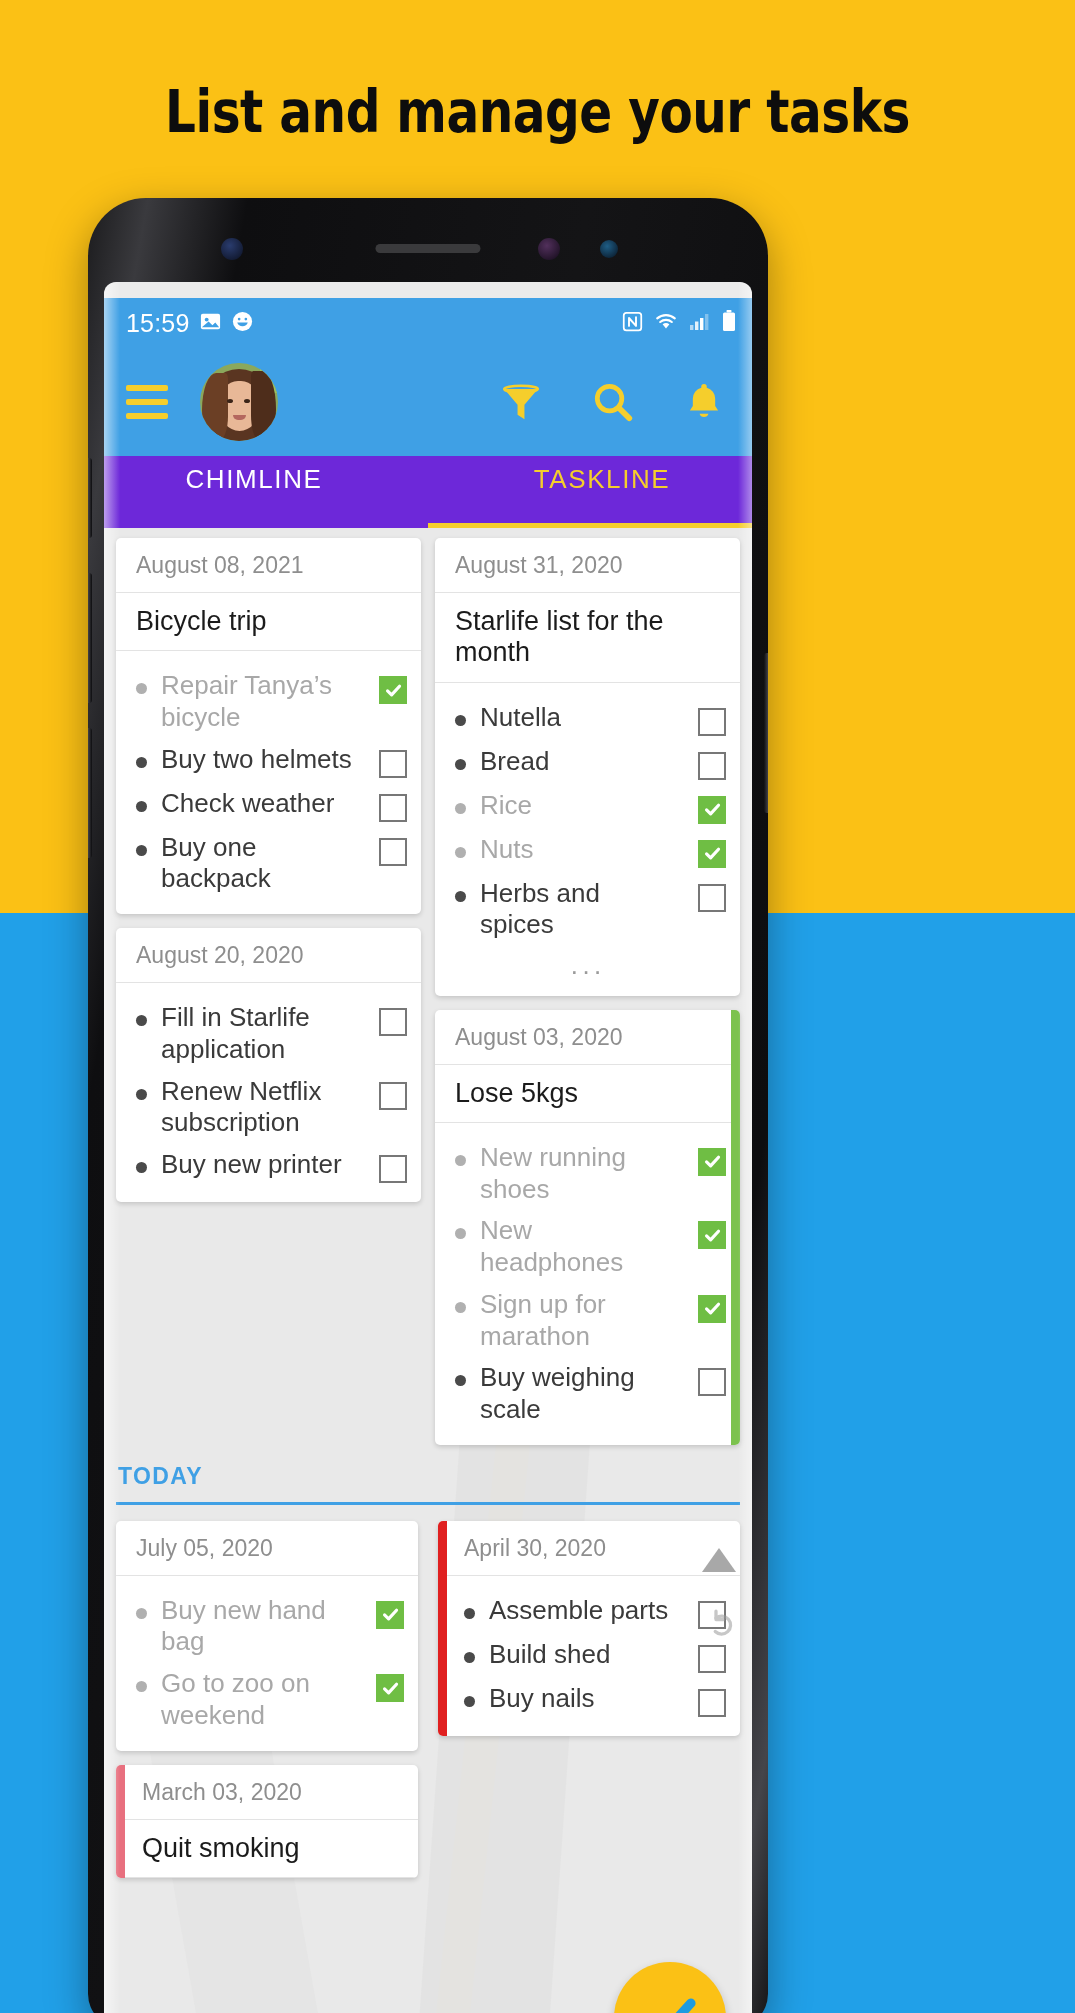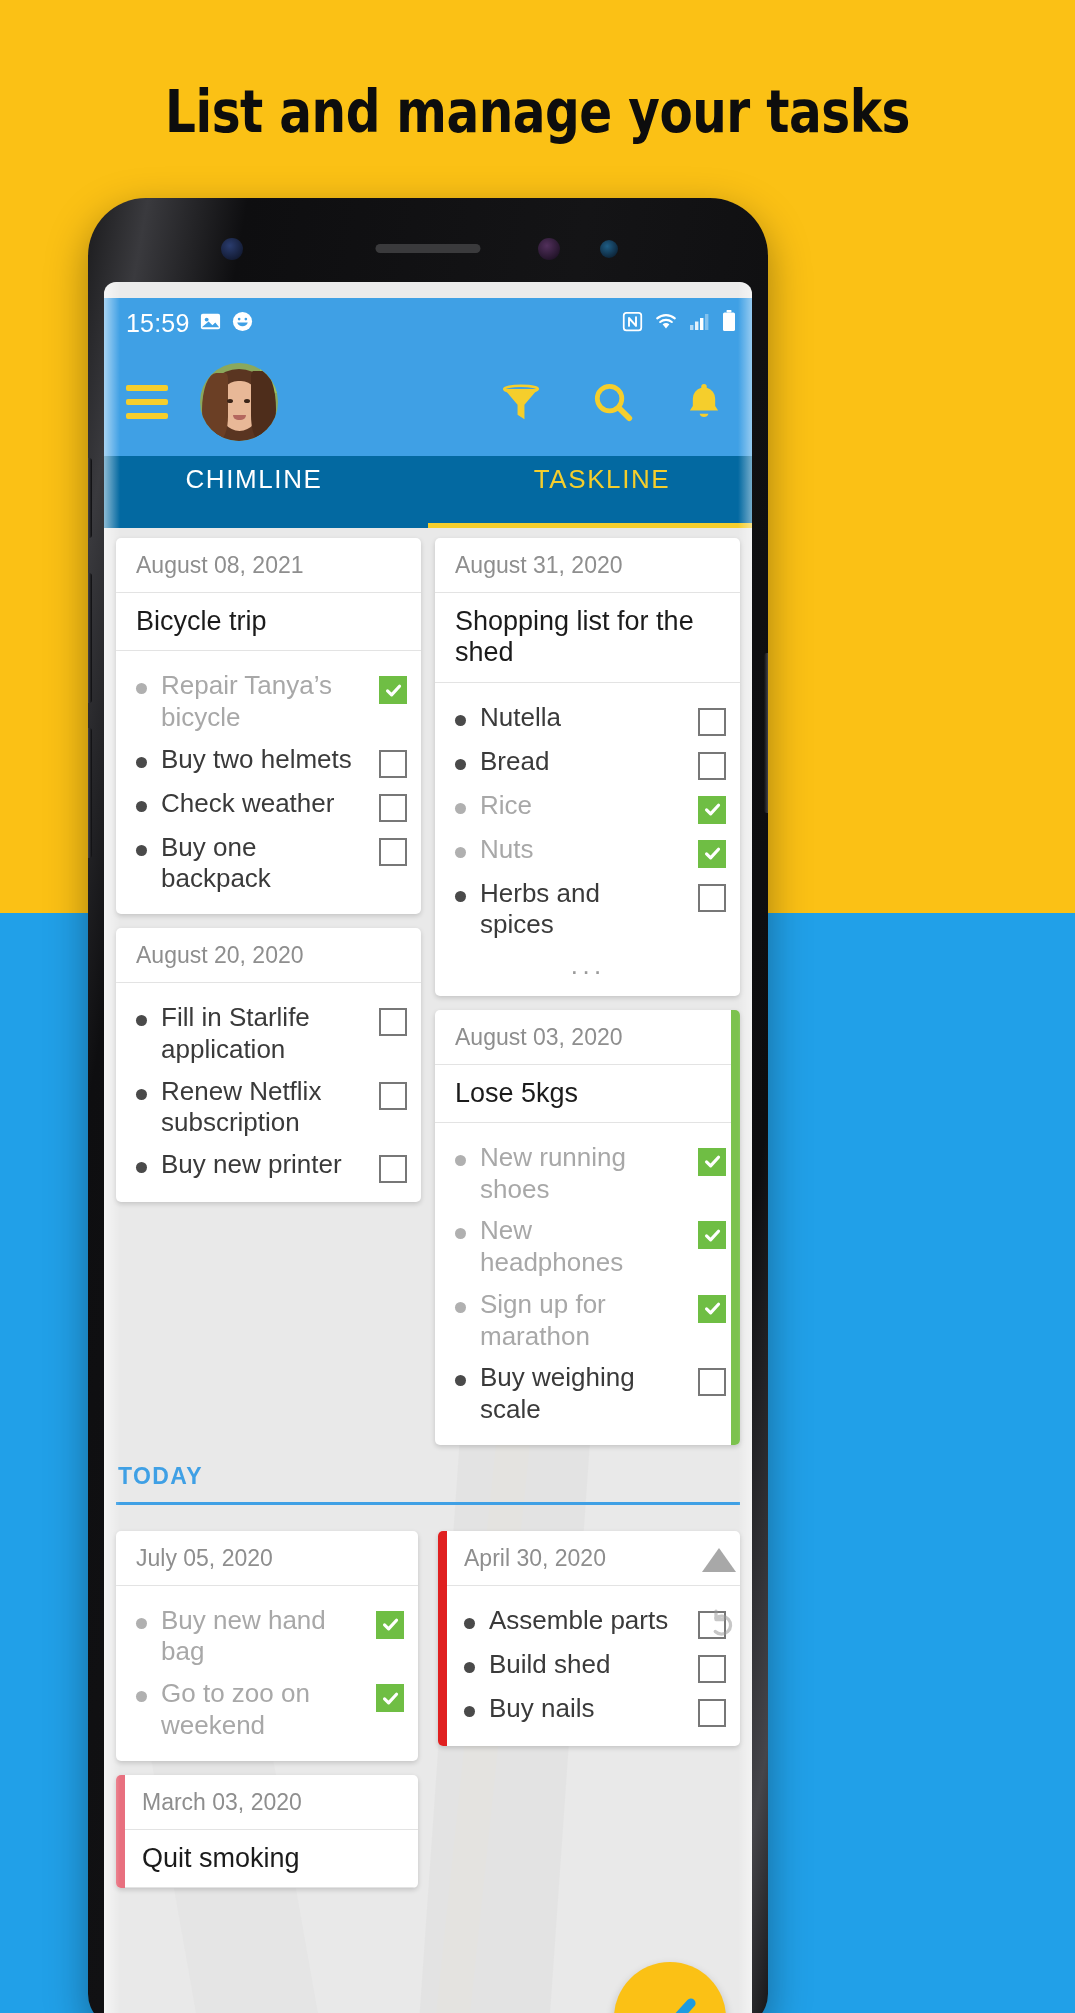--- a/index.html
+++ b/index.html
@@ -122,21 +122,21 @@
   #avatar .eye-r { position:absolute; left:44px; top:36px; width:6px; height:4px; border-radius:50%; background:#3a2418; }
   #avatar .mouth { position:absolute; left:33px; top:52px; width:13px; height:5px; border-radius:0 0 8px 8px; background:#b4675e; }
   #avatar .sky { position:absolute; right:0; top:0; width:18px; height:30px; background:#9dc062; }
 
   #toolbar-actions { margin-left: auto; display: flex; align-items: center; gap: 46px; padding-right: 4px; }
   .tb-icon { cursor: pointer; display: flex; align-items: center; justify-content: center; }
 
   
   #tabs {
     position: relative;
-    background: #0369a1;
+    background: #6d28d9;
     height: 72px;
     display: flex;
     gap: 48px;
   }
   .tab {
     flex: 1; display: flex; align-items: flex-start; justify-content: center;
     padding-top: 8px;
     font-size: 26px; font-weight: 500; letter-spacing: 1.6px;
     cursor: pointer;
   }
@@ -457,21 +457,21 @@
                     <span class="bullet"></span>
                     <span class="item-label">Buy new printer</span>
                     <span class="checkbox"></span>
                   </div>
                 </div>
               </div>
             </div>
           <div class="column" id="col-right-top">
               <div class="card">
                 <div class="card-date">August 31, 2020</div>
-                <div class="card-title">Shopping list for the shed</div>
+                <div class="card-title">Starlife list for the month</div>
                 <div class="card-items">
                   <div class="item">
                     <span class="bullet"></span>
                     <span class="item-label">Nutella</span>
                     <span class="checkbox"></span>
                   </div>
                   <div class="item">
                     <span class="bullet"></span>
                     <span class="item-label">Bread</span>
                     <span class="checkbox"></span>
@@ -541,21 +541,21 @@
                 </div>
               </div>
             </div>
         </div>
 
         <div id="today-divider">
           <div id="today-label">TODAY</div>
           <div id="today-line"></div>
         </div>
 
-        <div id="columns-bottom" style="position:relative;display:flex;gap:20px;padding:26px 12px 0 12px;z-index:2;">
+        <div id="columns-bottom" style="position:relative;display:flex;gap:20px;padding:16px 12px 0 12px;z-index:2;">
           <div class="column" id="col-left-bottom">
               <div class="card">
                 <div class="card-date">July 05, 2020</div>
                 <div class="card-items">
                   <div class="item done">
                     <span class="bullet"></span>
                     <span class="item-label">Buy new hand bag</span>
                     <span class="checkbox checked">
                       <svg width="19" height="19" viewBox="0 0 24 24">
                         <path d="M4.5 12.6 L9.6 17.6 L19.6 6.6" fill="none" stroke="#ffffff" stroke-width="4" stroke-linecap="round" stroke-linejoin="round"></path>

